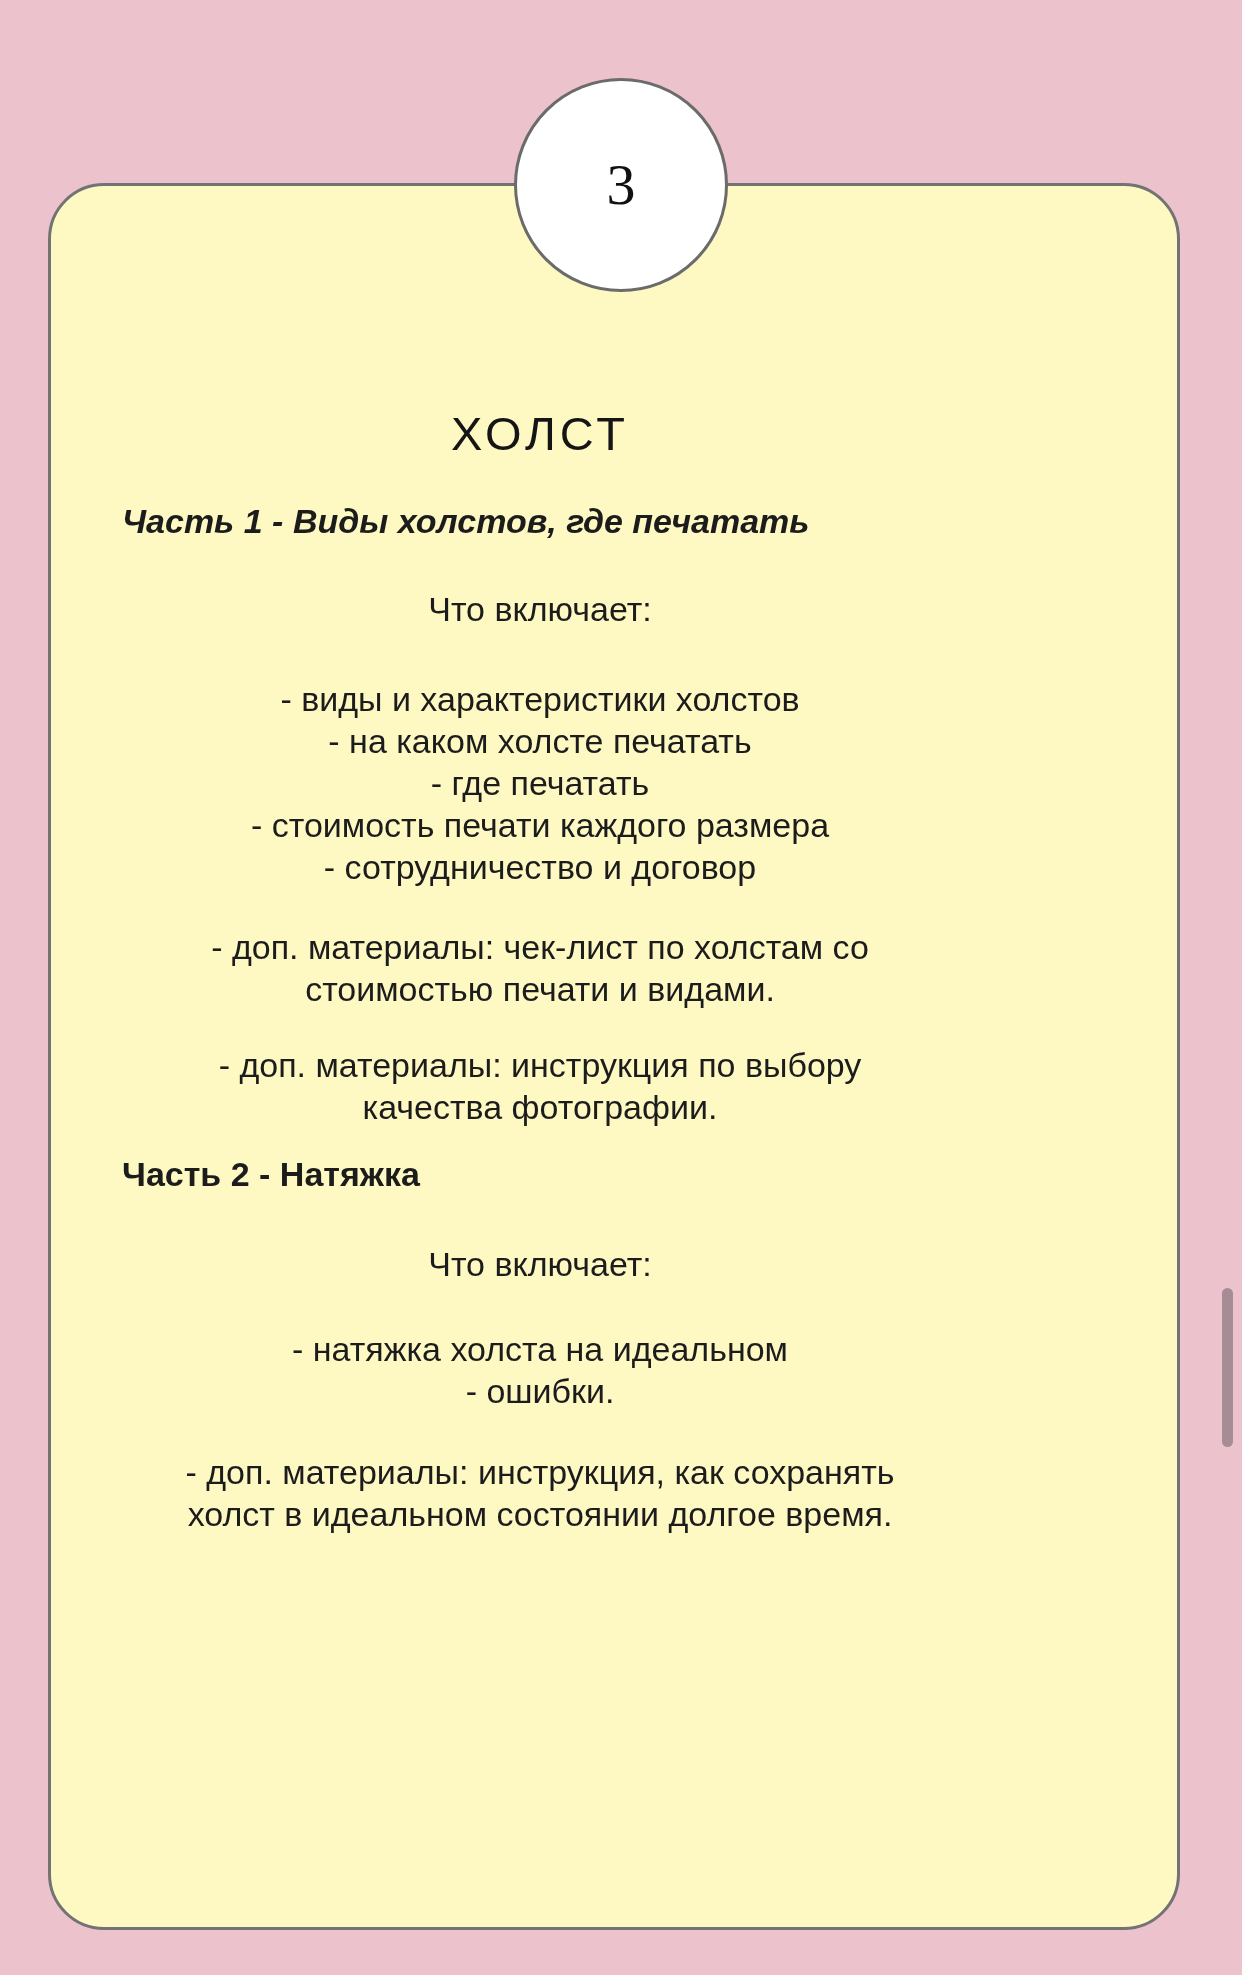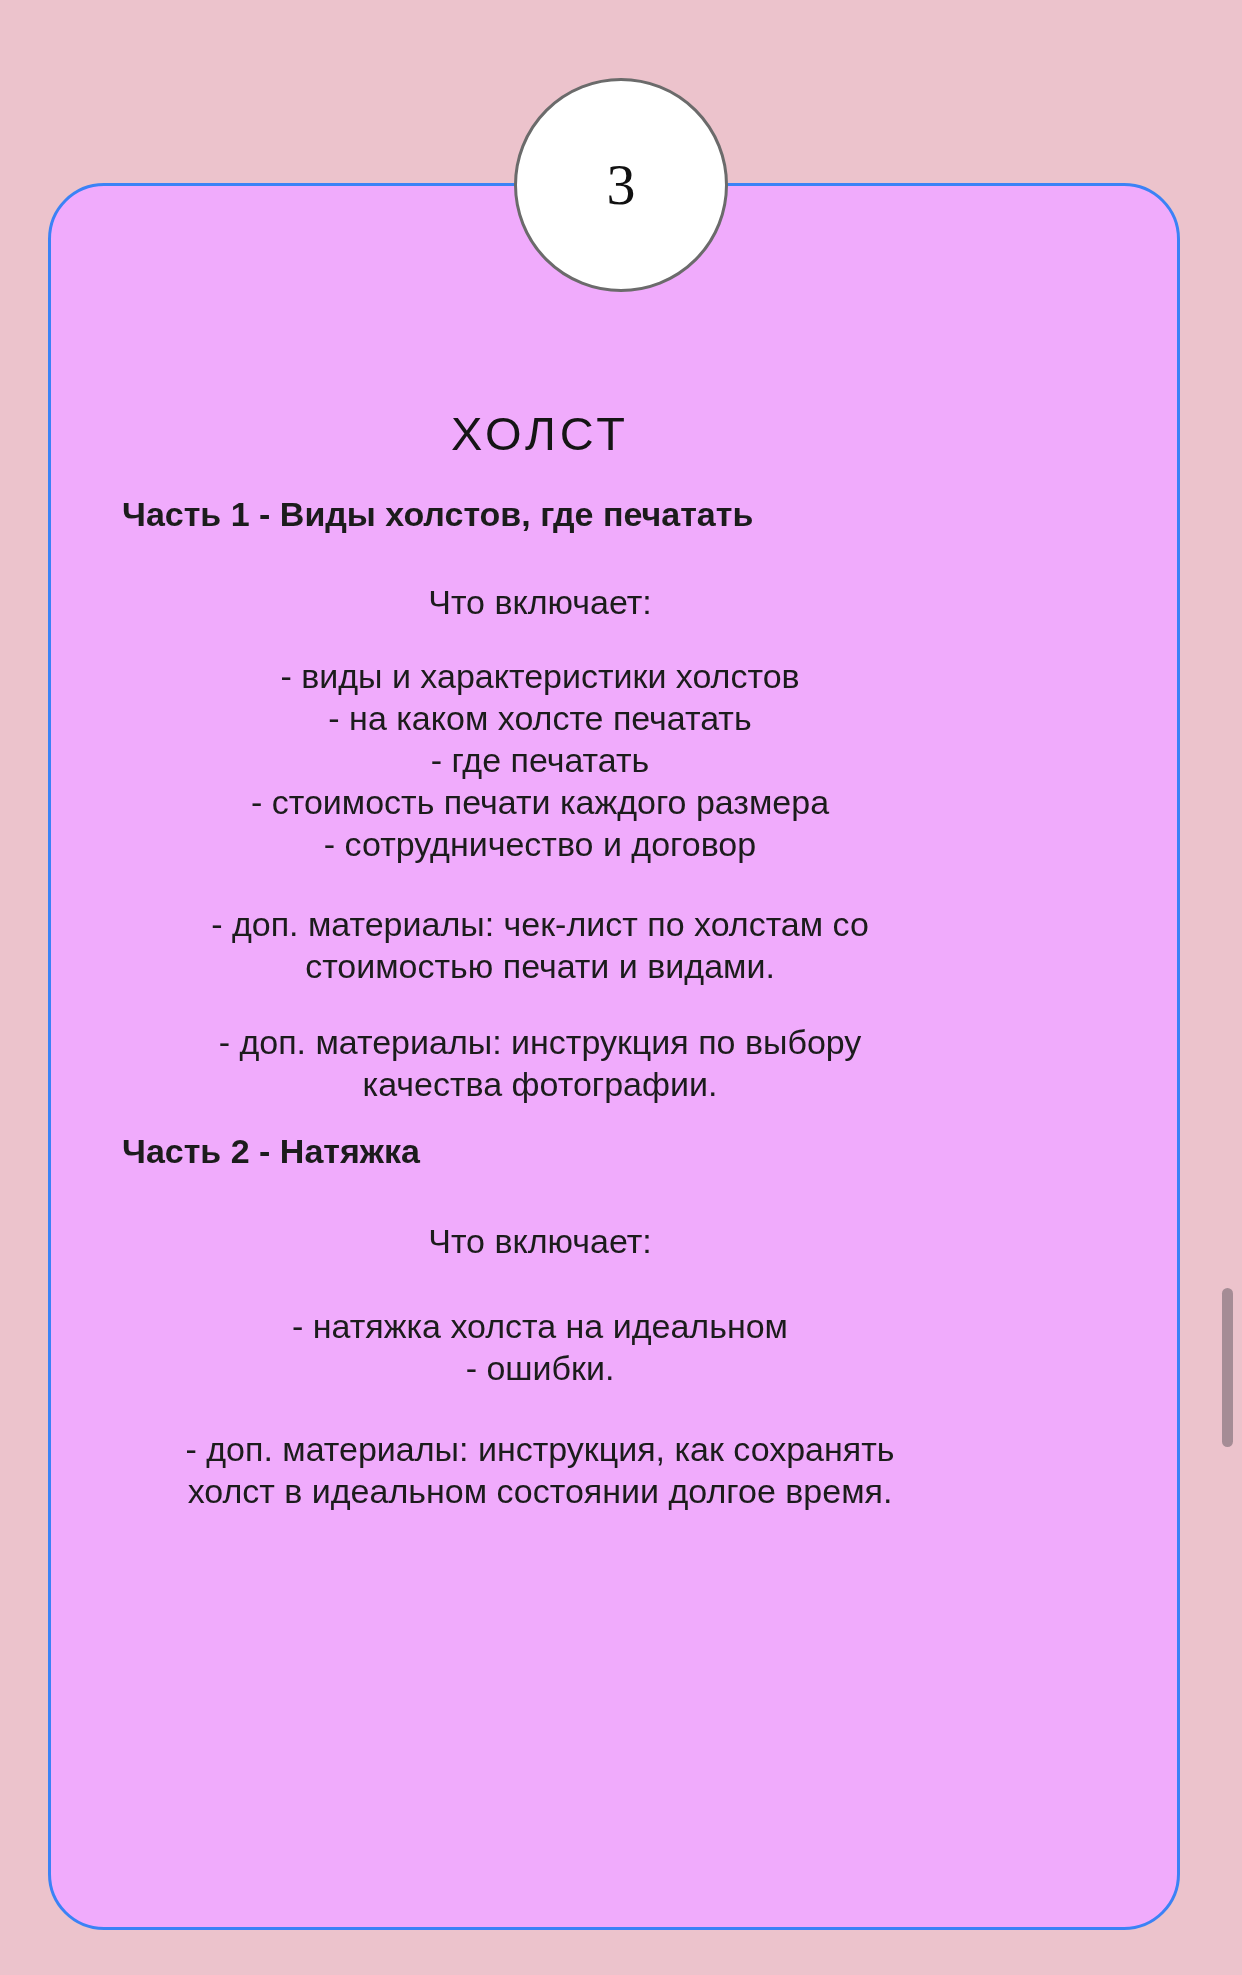--- a/index.html
+++ b/index.html
@@ -8,22 +8,22 @@
     background:#ecc3cc;
     position:relative;
     font-family:"Liberation Sans", sans-serif;
     color:#1c1c1c;
     overflow:hidden;
   }
   .card {
     position:absolute;
     left:48px; top:183px;
     width:1132px; height:1747px;
-    background:#f0abfc;
-    border:3px solid #3b82f6;
+    background:#fef9c3;
+    border:3px solid #737373;
     border-radius:56px;
     z-index:1;
   }
   .badge {
     position:absolute;
     left:514px; top:78px;
     width:214px; height:214px;
     background:#ffffff;
     border:3px solid #6b6b6b;
     border-radius:50%;
@@ -52,23 +52,23 @@
     font-weight:400;
     color:#151515;
   }
   .title-line { display:block; white-space:nowrap; }
   .sec-heading {
     font-size:34px;
     line-height:42px;
     font-weight:700;
     white-space:nowrap;
   }
-  .mt-h1 { margin-top:28px; }
+  .mt-h1 { margin-top:35px;font-style:italic; }
   .mt-intro1 { margin-top:46px; }
-  .mt-list1 { margin-top:32px; }
+  .mt-list1 { margin-top:48px; }
   .mt-extra1 { margin-top:38px; }
   .mt-extra2 { margin-top:34px; }
   .mt-h2 { margin-top:25px; }
   .mt-intro2 { margin-top:48px; }
   .mt-list2 { margin-top:43px; }
   .mt-extra3 { margin-top:39px; }
   .line { white-space:nowrap;text-align:center; }
   .scroll-thumb {
     position:absolute;
     left:1222px; top:1288px;

